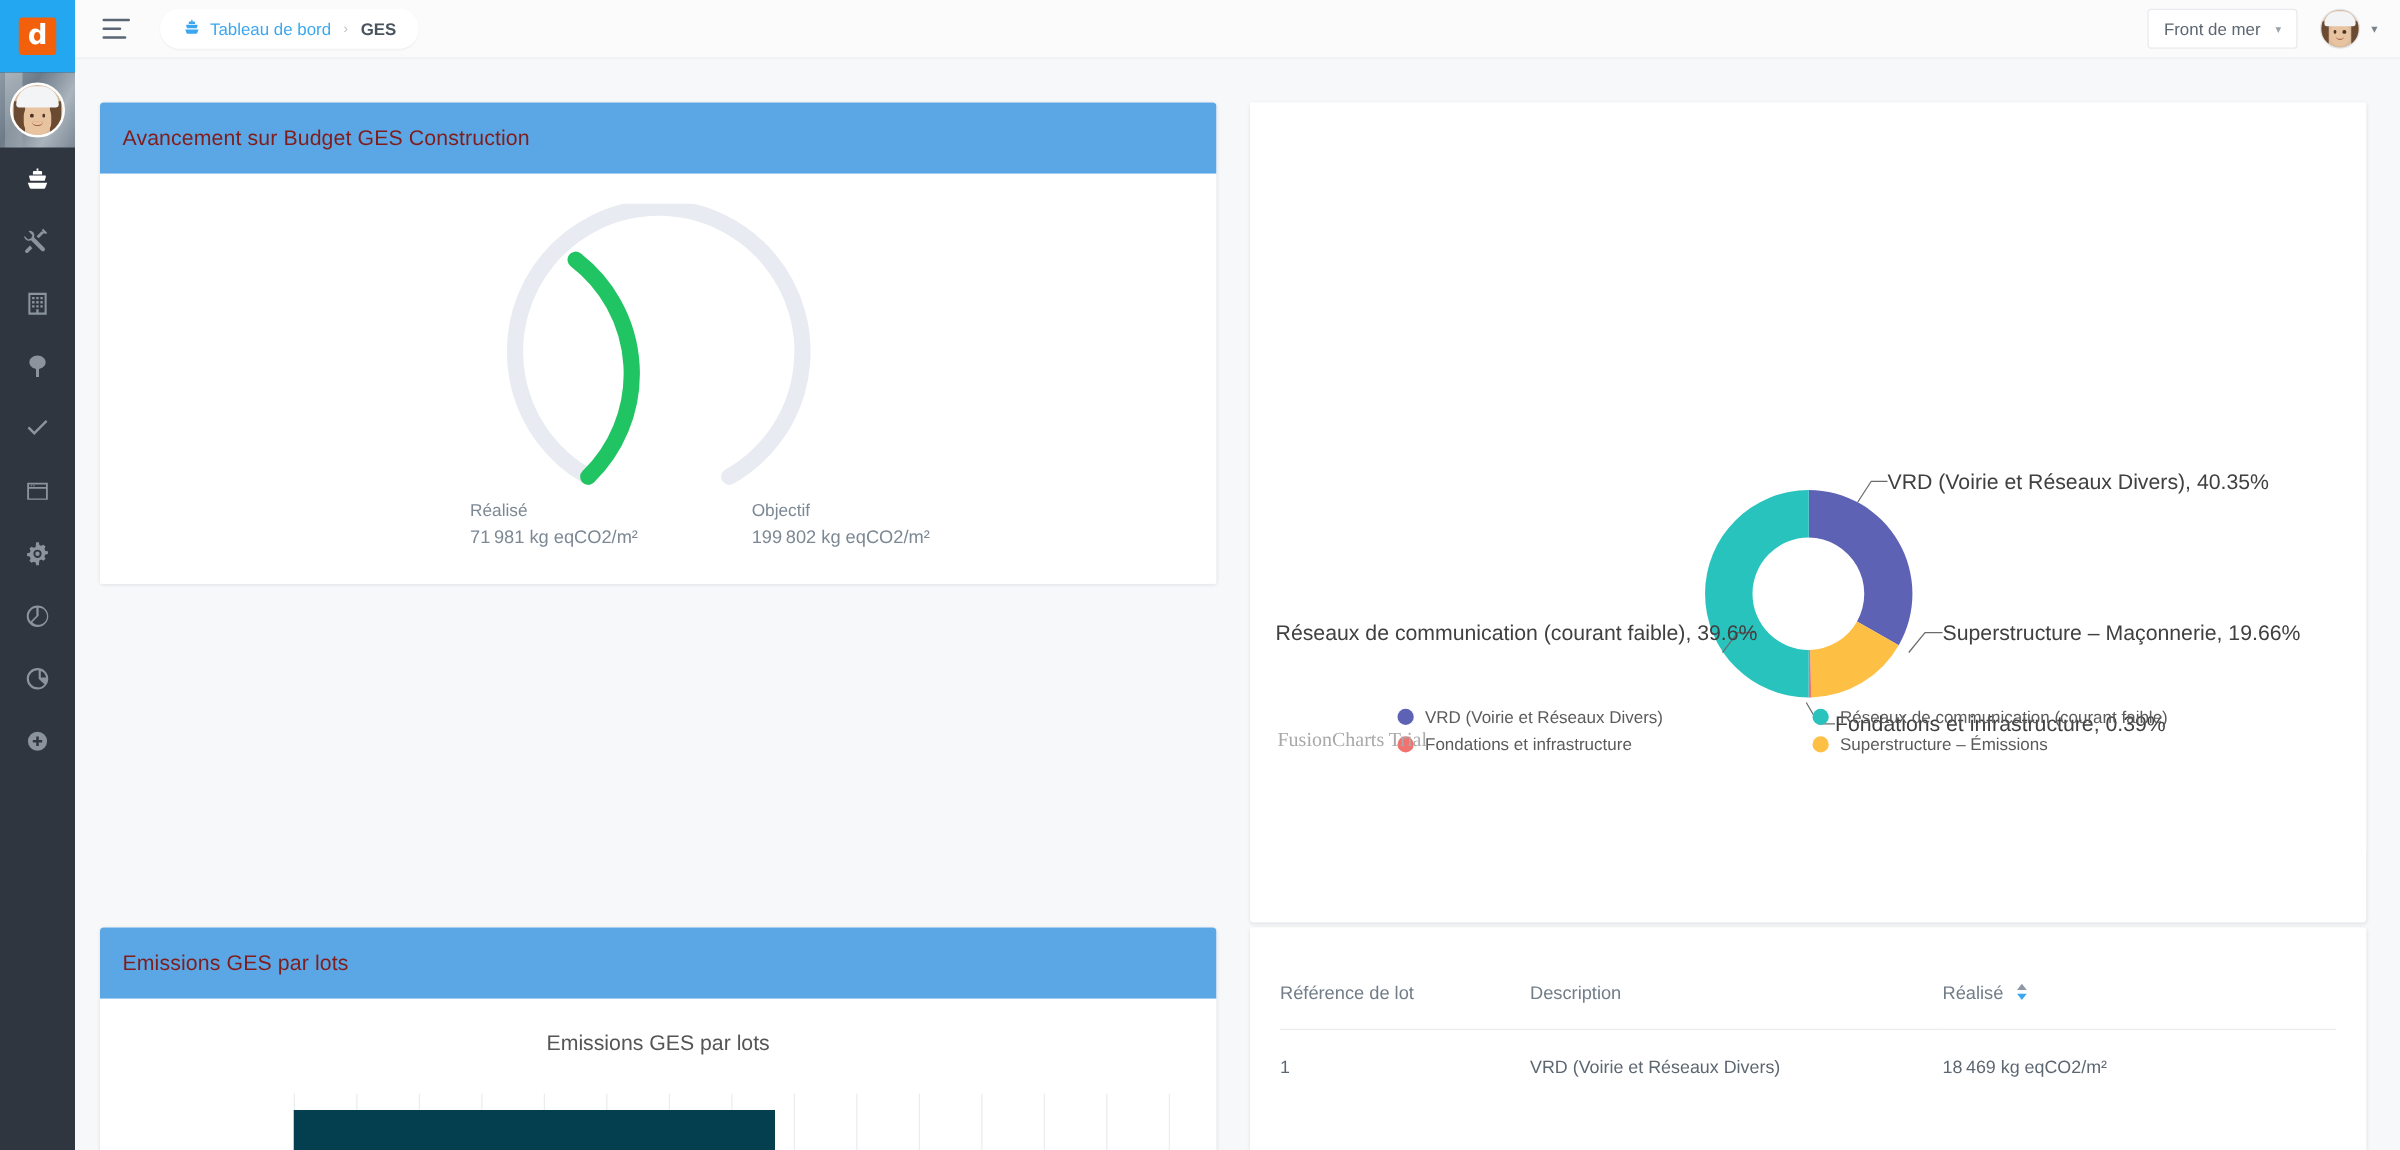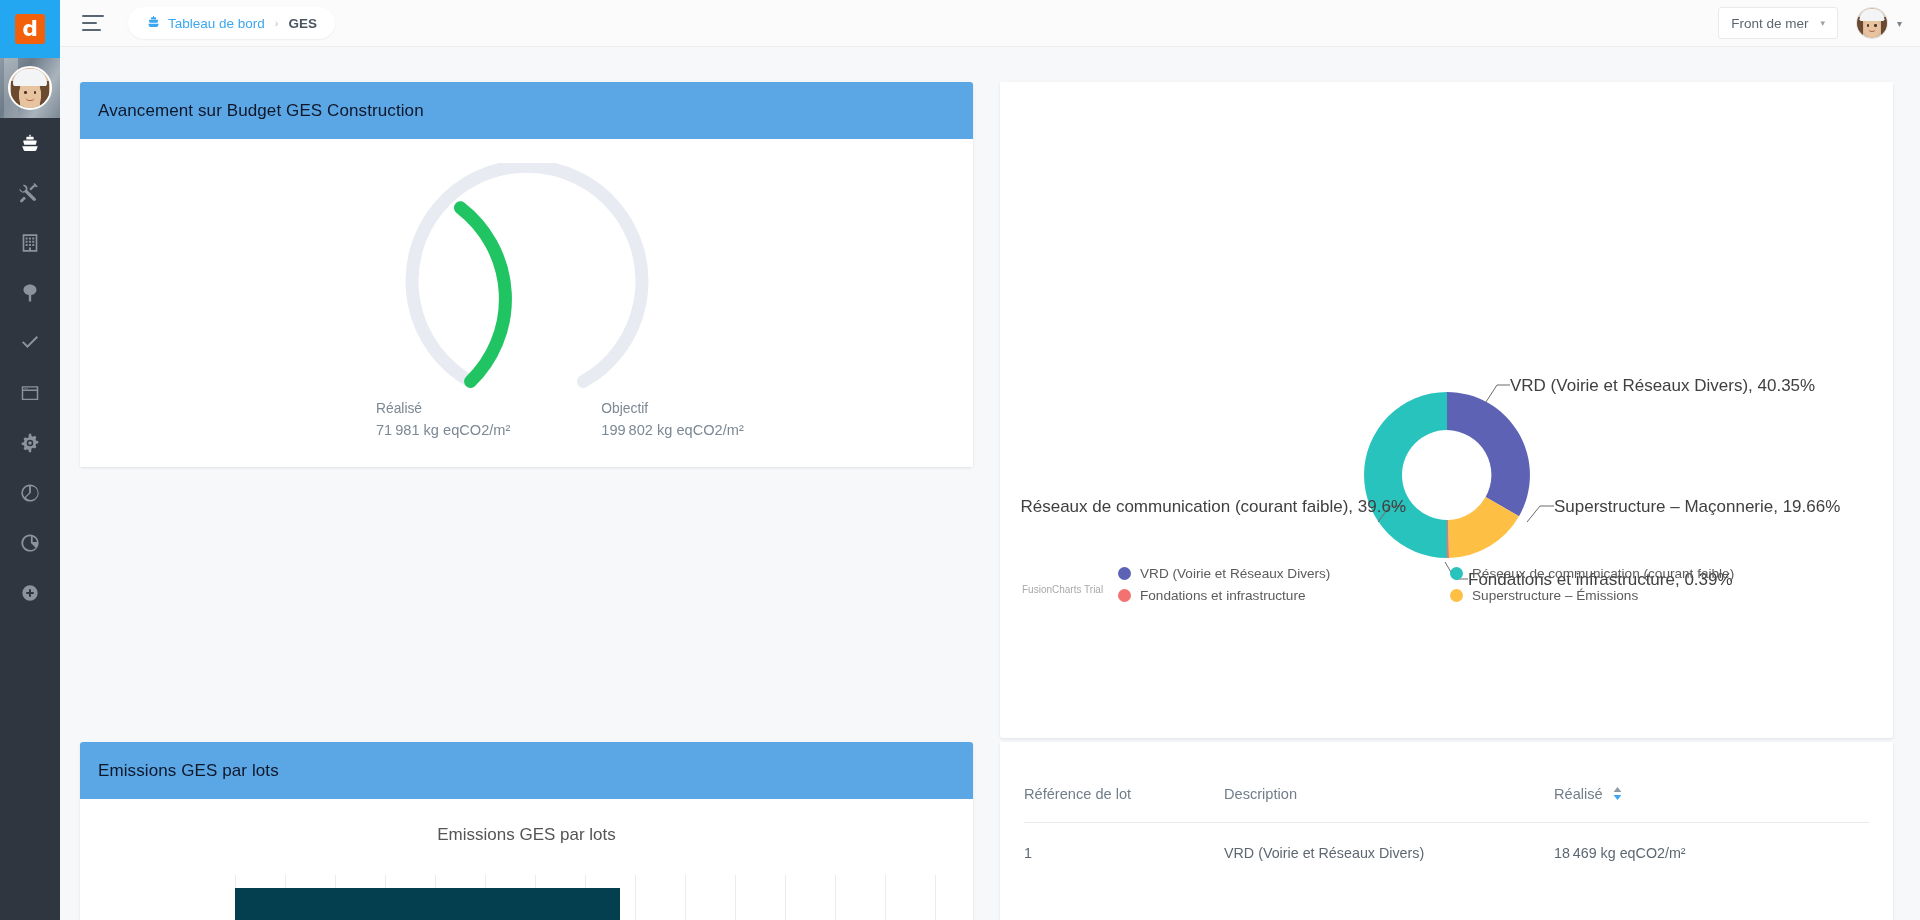--- a/index.html
+++ b/index.html
@@ -139,21 +139,21 @@
     background: #fff;
     border-radius: 3px;
     box-shadow: 0 1px 3px rgba(10,20,30,.10);
   }
   .panel-head {
     height: 57px;
     background: #5ba7e5;
     border-radius: 3px 3px 0 0;
     display: flex; align-items: center;
     padding: 0 0 0 18px;
-    color: #0f172a;
+    color: #7f1d1d;
     font-size: 17px;
     letter-spacing: .1px;
   }
   .panel-body { background: #fff; }
 
   #panel-gauge  { left: 20px;  top: 35px;  width: 893px; height: 385px; }
   #panel-donut  { left: 940px; top: 35px;  width: 893px; height: 656px; }
   #panel-bars   { left: 20px;  top: 695px; width: 893px; height: 420px; }
   #panel-table  { left: 940px; top: 695px; width: 893px; height: 420px; }
 
@@ -177,21 +177,21 @@
   #donut-legend {
     position: absolute; left: 118px; top: 484px;
     width: 680px;
     display: grid; grid-template-columns: 332px 348px;
     row-gap: 7px;
   }
   .leg { display: flex; align-items: center; font-size: 13.6px; color: #5b5b5b; }
   .leg .dot { width: 13px; height: 13px; border-radius: 50%; margin-right: 9px; flex: none; }
   #fc-trial {
     position: absolute; left: 22px; top: 502px;
-    font-size: 10px; color: #a9a9a9;
+    font-size: 16px; color: #a9a9a9; font-family: Liberation Serif, serif;
   }
 
   
   #bars-body { height: 363px; position: relative; overflow: hidden; }
   #bars-title {
     position: absolute; left: 0; right: 0; top: 26px;
     text-align: center; font-size: 17px; color: #555;
   }
   #bars-plot { position: absolute; left: 155px; top: 76px; width: 706px; height: 290px; }
   .grid-line { position: absolute; top: 0; bottom: 0; width: 1px; background: #e9edf0; }

